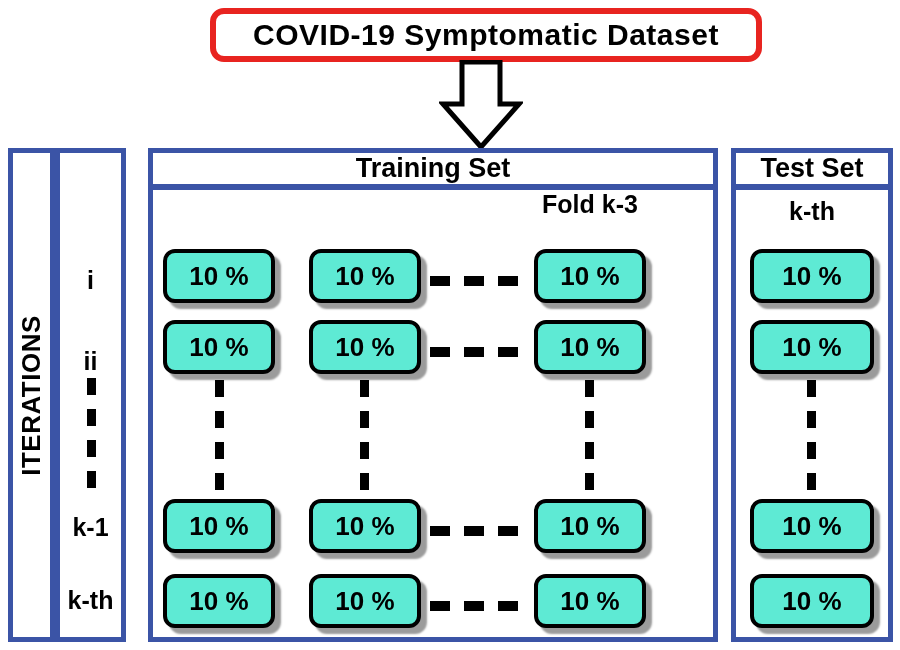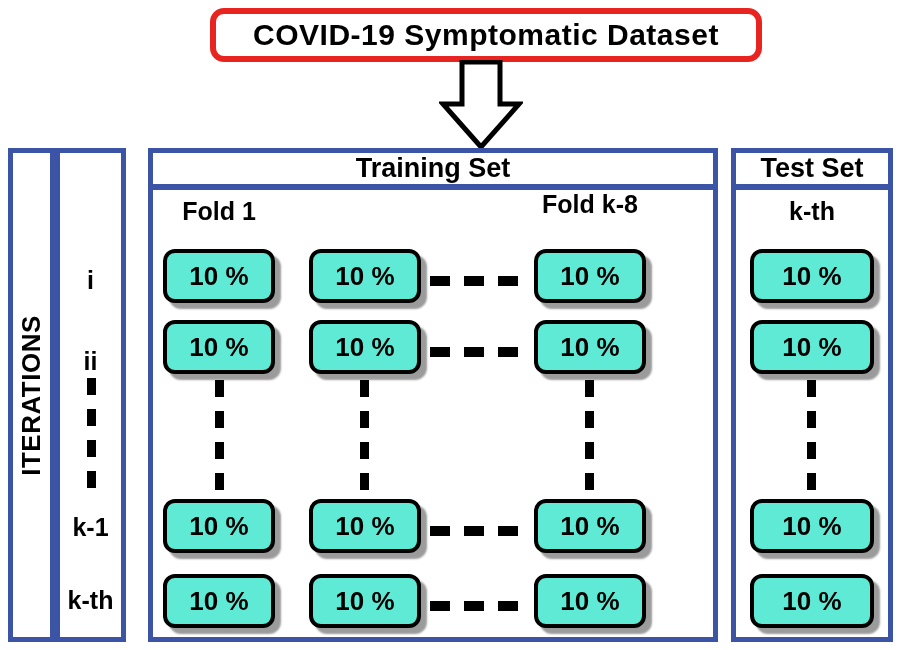--- a/index.html
+++ b/index.html
@@ -124,22 +124,21 @@
   <div class="row-label" style="left:55px; top:513px; width:71px;">k-1</div>
   <div class="row-label" style="left:55px; top:586px; width:71px;">k-th</div>
   <div class="vdash" style="left:87px; top:378px; height:118px;"></div>
 
   <div class="panel" id="training-box">
     <div class="panel-header">
       <span>Training Set</span>
     </div>
   </div>
 
-  <div class="col-label" style="left:159px; top:197px; width:120px;">Fold 1</div>
-  <div class="col-label" style="left:520px; top:190px; width:140px;">Fold k-8</div>
+  <div class="col-label" style="left:520px; top:190px; width:140px;">Fold k-3</div>
 
   <div class="cell" style="left:163px; top:249px;">10 %</div>
   <div class="cell" style="left:309px; top:249px;">10 %</div>
   <div class="cell" style="left:534px; top:249px;">10 %</div>
   <div class="hdash" style="left:430px; top:276px;"></div>
 
   <div class="cell" style="left:163px; top:320px;">10 %</div>
   <div class="cell" style="left:309px; top:320px;">10 %</div>
   <div class="cell" style="left:534px; top:320px;">10 %</div>
   <div class="hdash" style="left:430px; top:347px;"></div>

